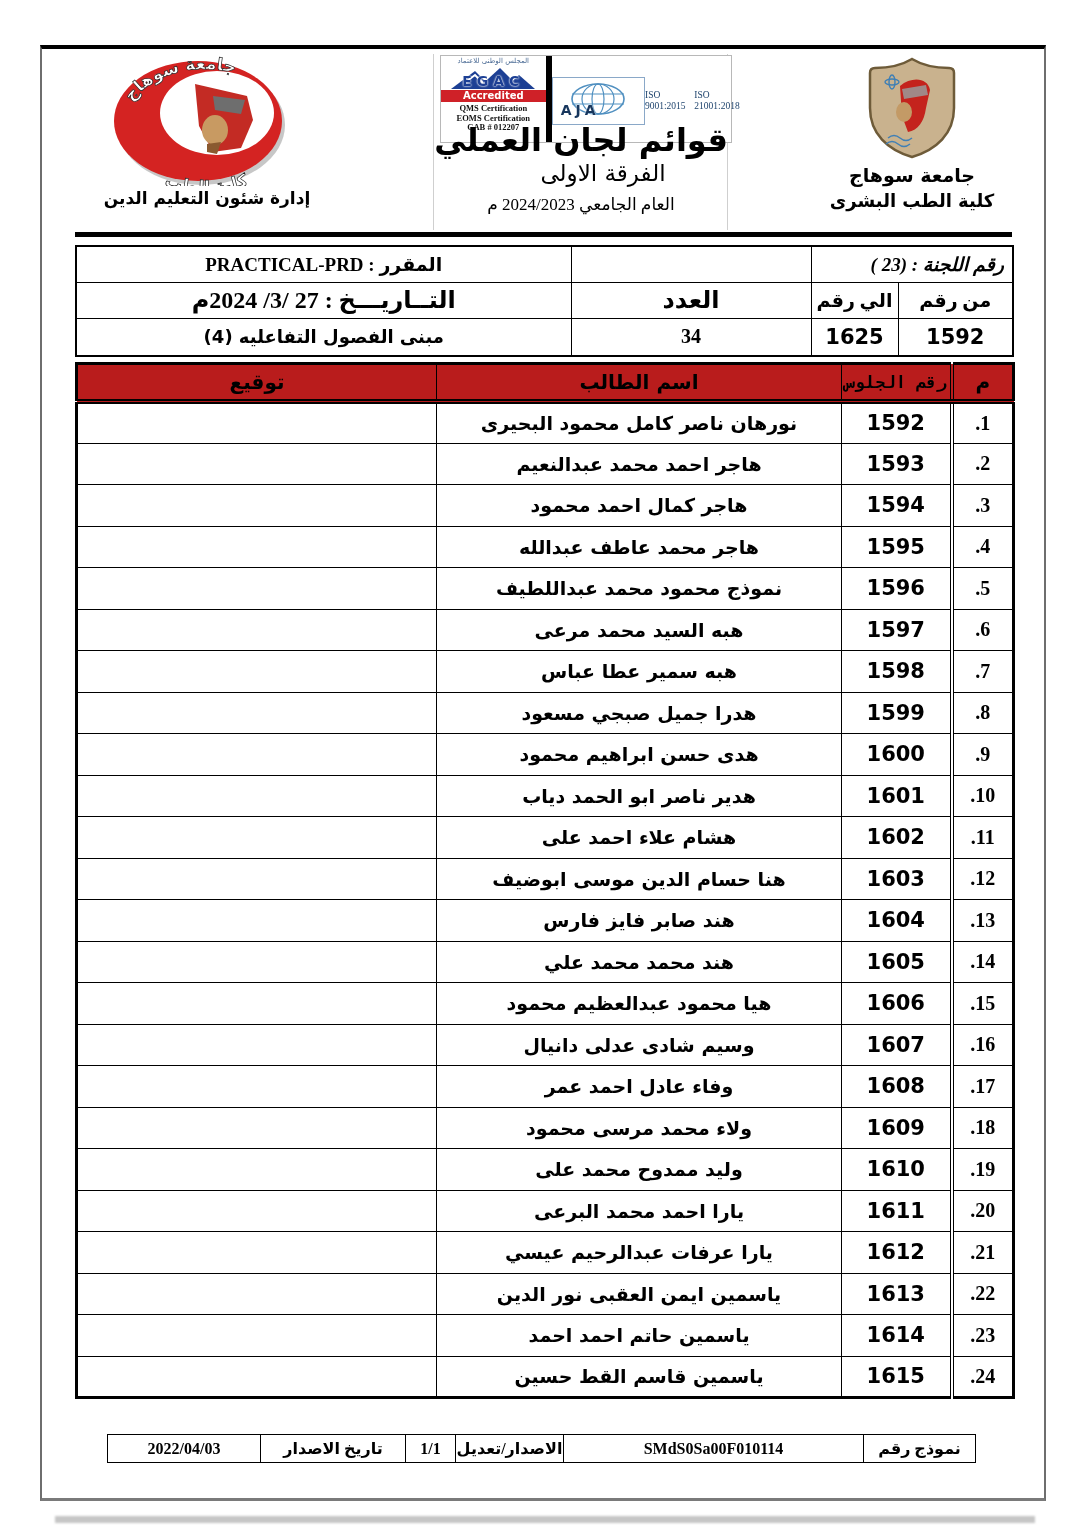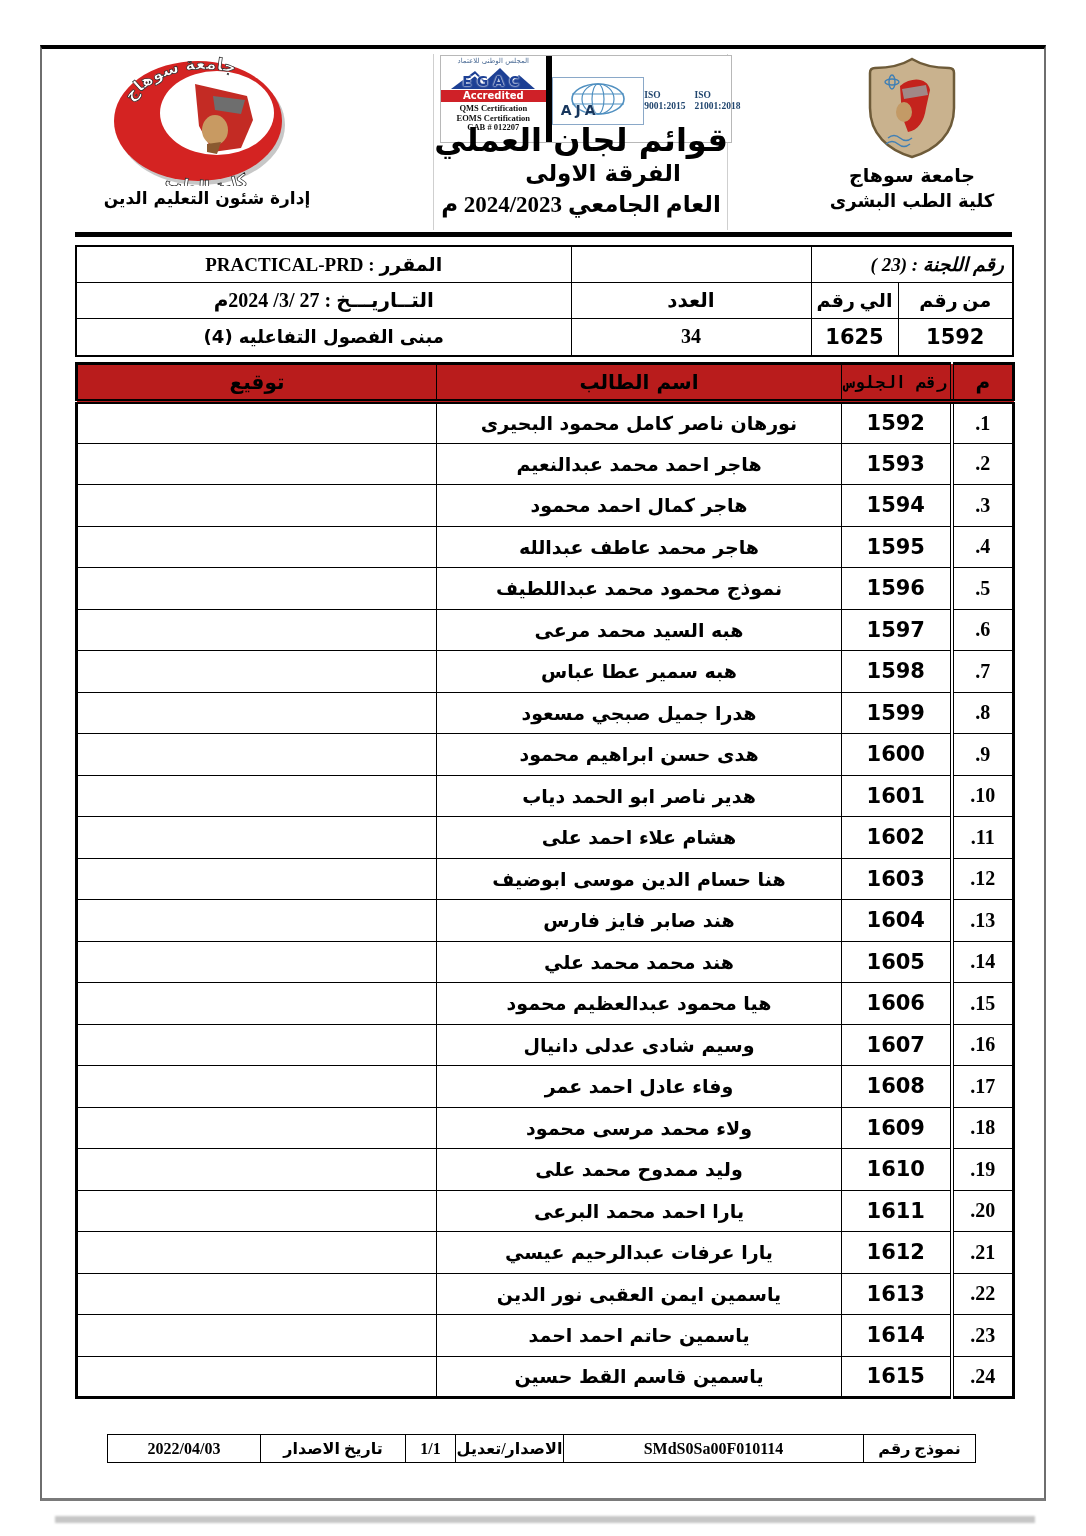--- a/index.html
+++ b/index.html
@@ -21,40 +21,40 @@
   .left-caption{left:78px;top:188px;width:258px;text-align:center;font-weight:bold;font-size:17px;}
   .badges{left:440px;top:55px;width:290px;height:86px;display:flex;background:#fff;border:1px solid #b8b8b8;}
   .egac{width:150px;display:flex;flex-direction:column;align-items:center;border-right:6px solid #000000;padding-top:1px;}
   .egac-arc{font-size:7px;color:#4a6a94;line-height:8px;}
   .egac-name{margin-top:-16px;font-weight:bold;font-size:14px;letter-spacing:5px;color:#1c3f94;text-shadow:0 0 2px #fff, 0 0 2px #fff;}
   .egac-accred{background:#cf2128;color:#fff;font-weight:bold;font-size:10px;line-height:12px;padding:0 22px;margin:1px 0 2px 0;}
   .egac-line{font-family:"Liberation Serif",serif;font-weight:bold;font-size:8.5px;line-height:9.5px;color:#111;}
   .aja{flex:1;display:flex;align-items:center;padding-top:4px;}
   .aja-box{position:relative;width:108px;height:46px;border:1.5px solid #8aa8c8;display:flex;align-items:center;justify-content:center;}
   .aja-name{position:absolute;left:8px;bottom:6px;font-weight:bold;font-size:14px;letter-spacing:4px;color:#17365d;text-shadow:0 0 2px #fff;}
-  .aja-line{font-family:"Liberation Serif",serif;font-weight:bold;font-size:9.5px;line-height:11px;color:#20456e;margin-top:0;}
+  .aja-line{font-family:"Liberation Serif",serif;font-weight:normal;font-size:9.5px;line-height:11px;color:#20456e;margin-top:0;}
   .titles{left:433px;top:124px;width:296px;text-align:center;direction:rtl;}
   .title-1{font-weight:bold;font-size:32px;line-height:33px;}
-  .title-2{font-weight:bold;font-size:23px;line-height:32px;margin-left:44px;}
-  .title-3{font-weight:bold;font-size:23px;line-height:32px;font-family:"Liberation Serif","DejaVu Sans",sans-serif;}
+  .title-2{font-weight:normal;font-size:23px;line-height:32px;margin-left:44px;}
+  .title-3{font-weight:normal;font-size:17px;line-height:32px;font-family:"Liberation Serif","DejaVu Sans",sans-serif;}
   .shield-logo{left:862px;top:56px;width:100px;height:104px;}
   .right-caption{left:823px;top:162px;width:178px;text-align:center;direction:rtl;}
   .right-caption .l1{font-weight:bold;font-size:19px;line-height:26px;}
   .right-caption .l2{font-weight:bold;font-size:18px;line-height:25px;}
   .black-rule{left:75px;top:232px;width:937px;height:5px;background:#000;}
   
   table{border-collapse:collapse;table-layout:fixed;}
   td{overflow:visible;white-space:nowrap;text-align:center;vertical-align:middle;padding:0;}
   .info-table{left:75px;top:245px;width:937px;direction:rtl;border:2.5px solid #000;}
   .info-table td{border:1.5px solid #000;font-weight:bold;}
   .info-table tr{height:36px;}
   .info-table tr.r3{height:38px;}
   .lbl-serif{font-family:"Liberation Serif","DejaVu Sans",sans-serif;font-size:19px;}
   .committee-cell{text-align:right;padding-right:8px;font-style:italic;}
-  .date-cell{font-size:20px;}
+  .date-cell{font-size:24px;}
   .num-sans{font-size:21px;}
   .num-serif{font-family:"Liberation Serif","DejaVu Sans",sans-serif;font-size:20px;}
   .location-cell{font-size:18px;}
   .main-table{left:75px;top:362px;width:937px;direction:rtl;border:3px solid #000;}
   .main-table td{border:1px solid #000;}
   .main-table thead tr{height:38px;border-bottom:5px double #000;}
   .main-table thead td{background:#b91c1c;font-weight:bold;font-size:20px;}
   .main-table thead td.h-seat{font-size:17px;font-family:Liberation Mono, monospace;}
   .main-table tbody tr{height:41.5px;}
   .c-idx{font-family:"Liberation Serif","DejaVu Sans",sans-serif;font-weight:bold;font-size:20px;border-left:4px double #000 !important;}

